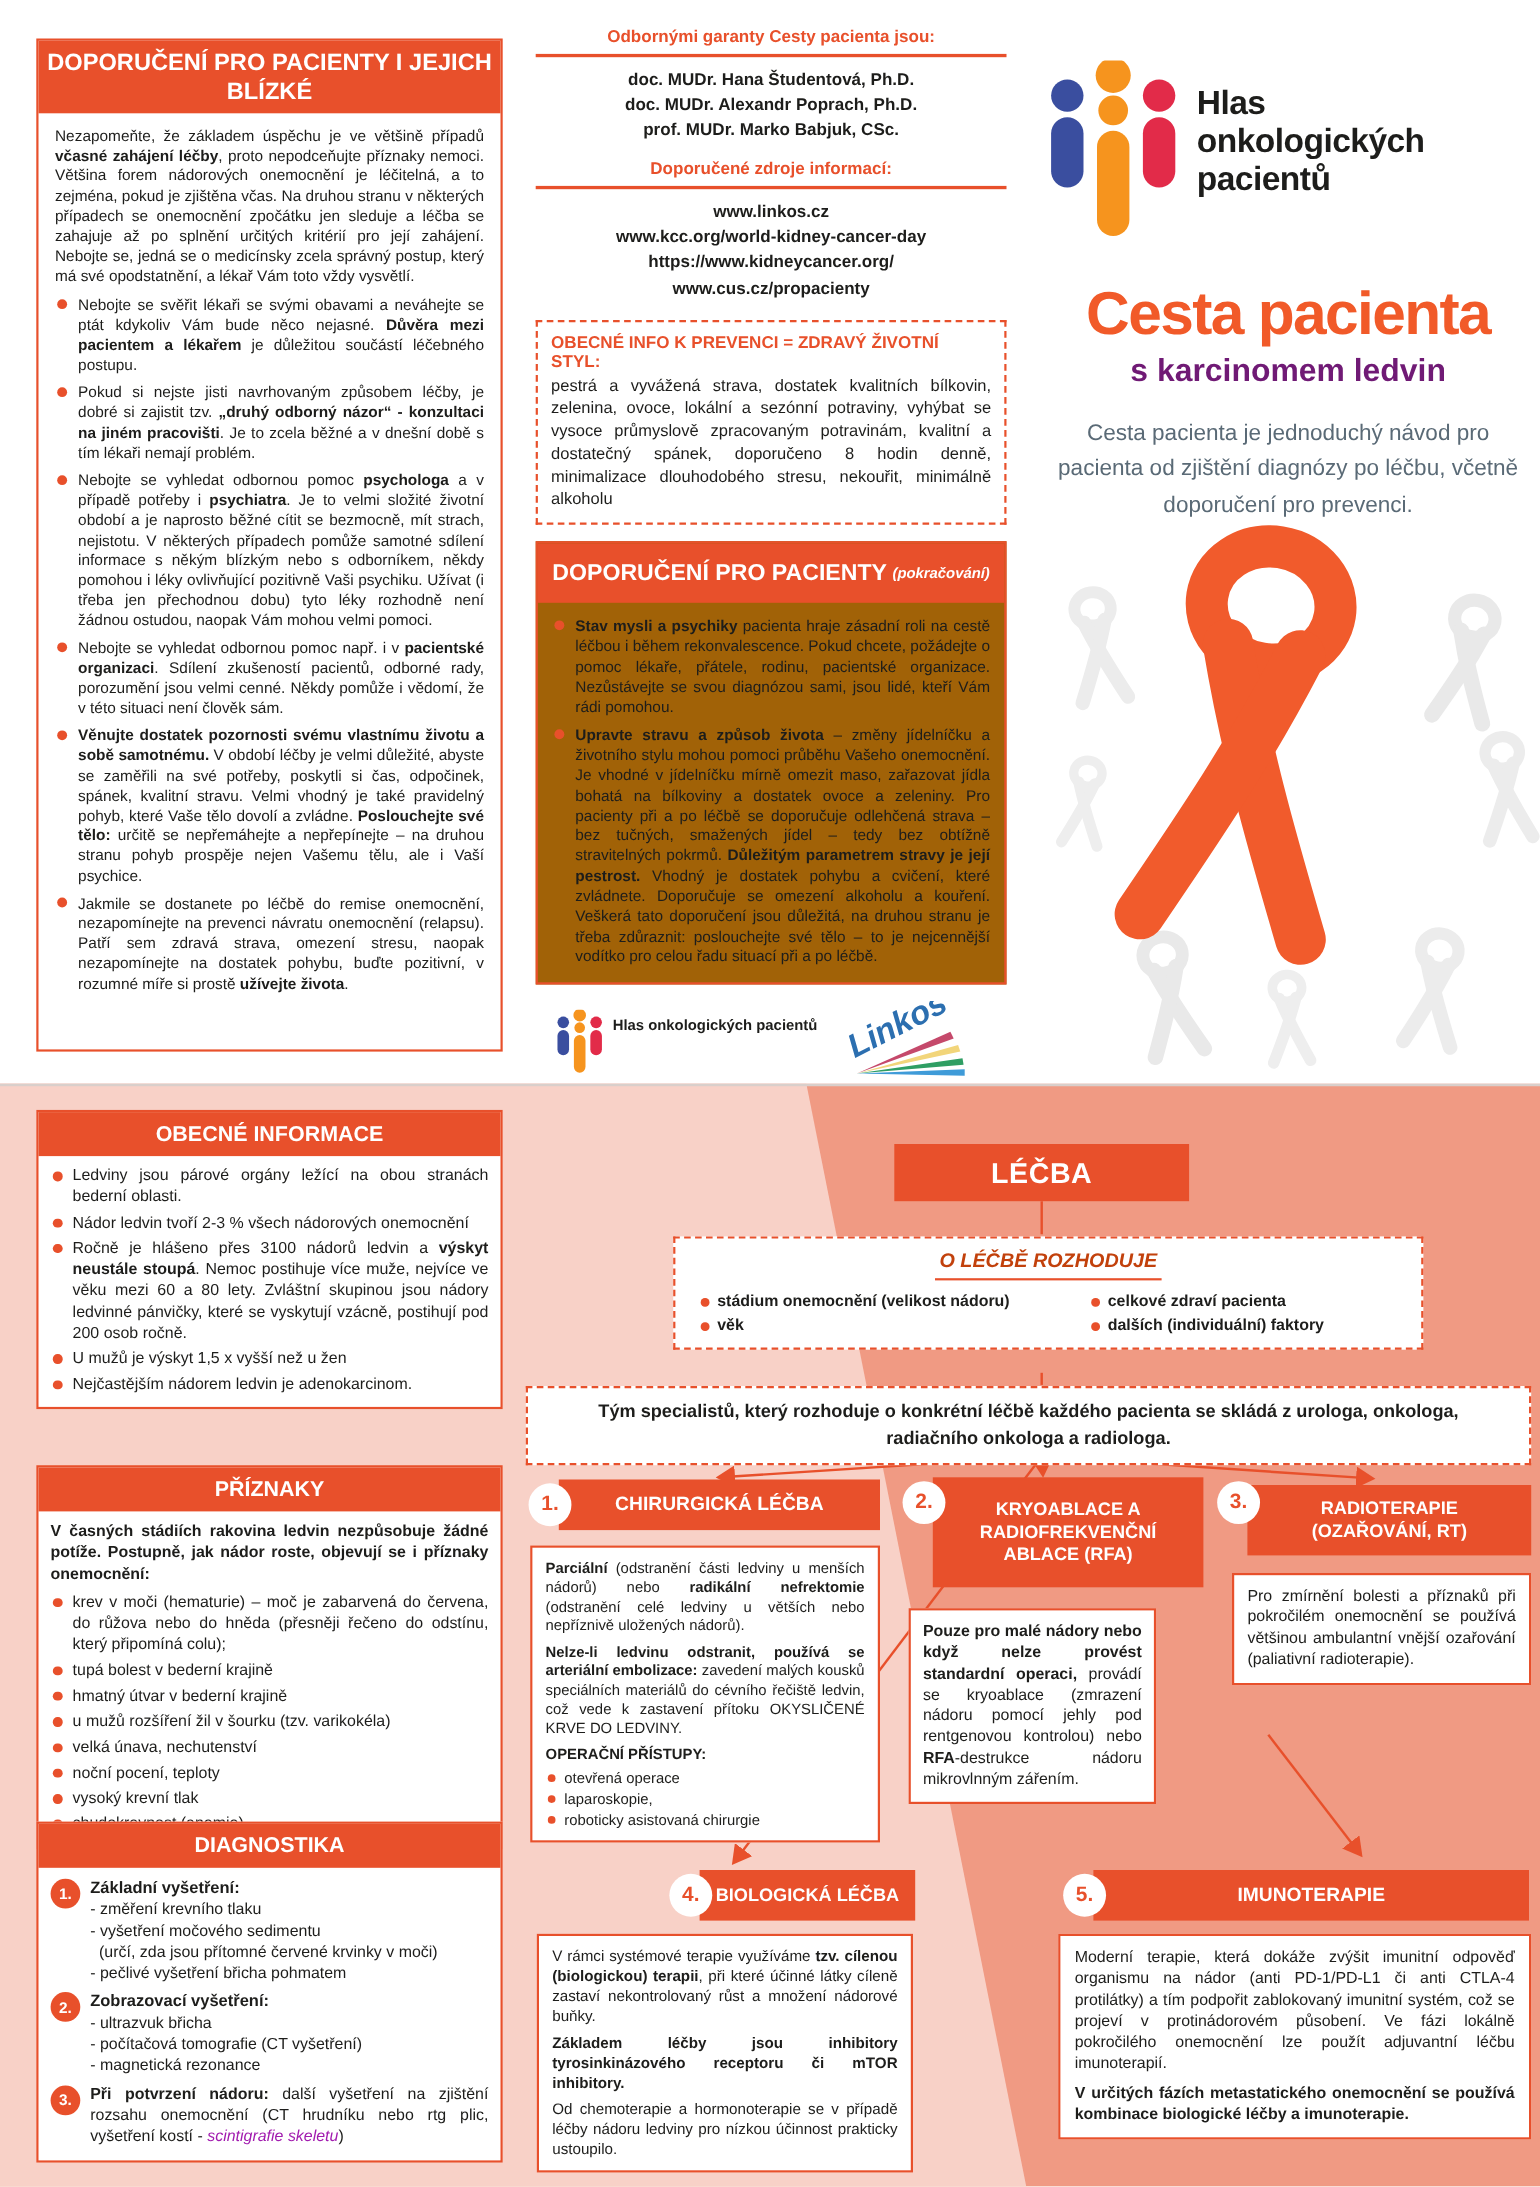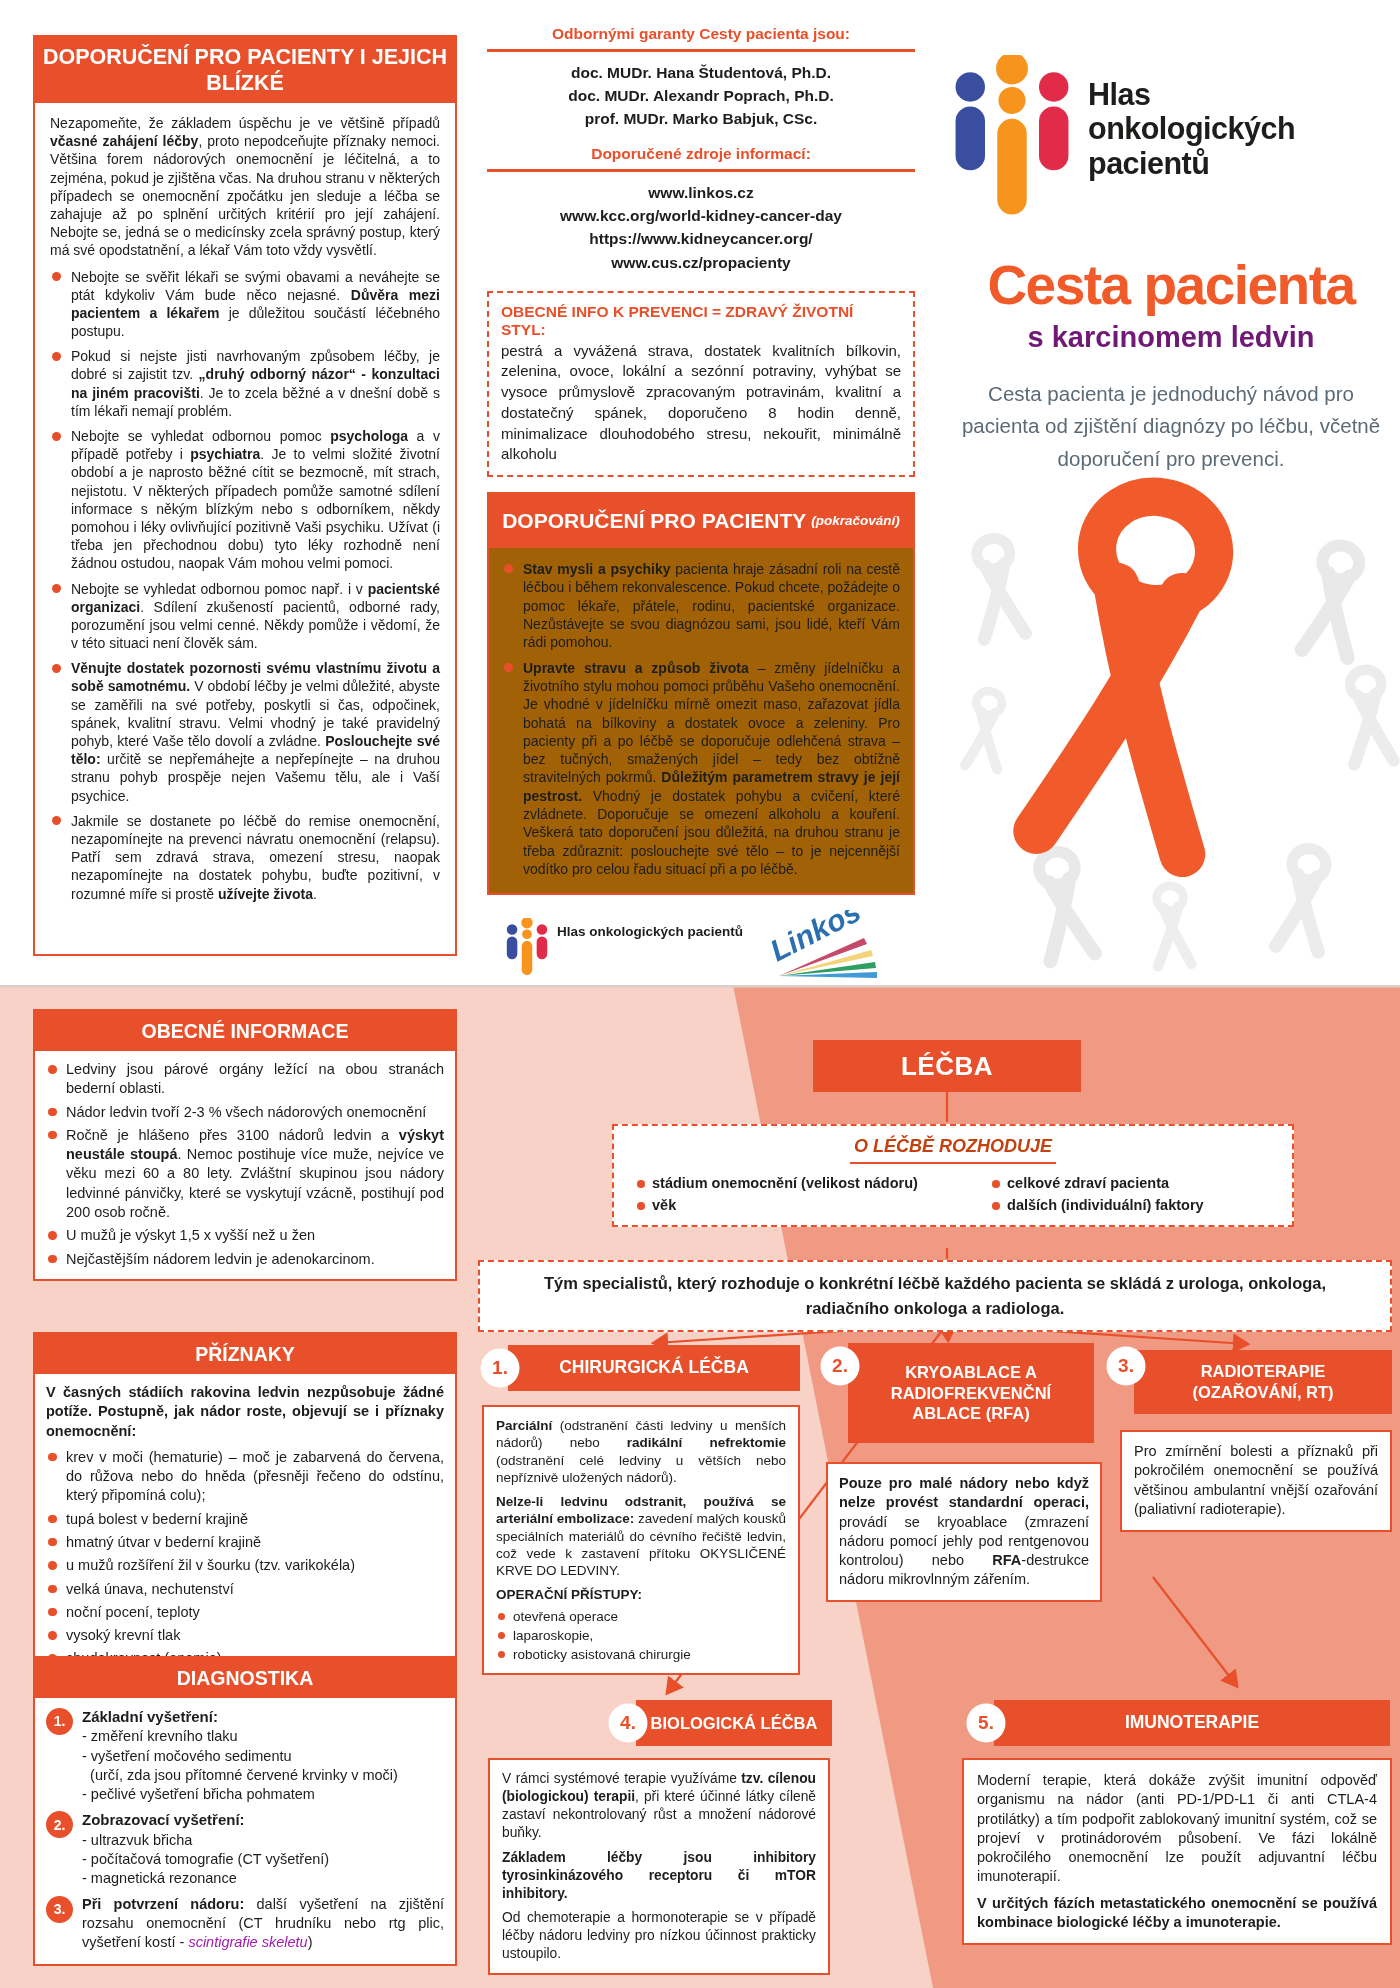--- a/index.html
+++ b/index.html
@@ -309,21 +309,21 @@
     <ul class="minidots">
         <li>otevřená operace</li>
         <li>laparoskopie,</li>
         <li>roboticky asistovaná chirurgie</li>
       </ul>
   </div>
   <div class="abs thead" style="left:508px;top:1345px;width:292px;height:46px;font-size:17.5px;">CHIRURGICKÁ LÉČBA</div>
 
   <div class="abs tnum" style="left:822px;top:1348px;">2.</div>
   <div class="abs thead" style="left:848px;top:1343px;width:246px;height:100px;font-size:16.5px;padding:4px 10px;">KRYOABLACE A RADIOFREKVENČNÍ ABLACE (RFA)</div>
-  <div class="abs tbody" style="left:826px;top:1462px;width:276px;padding:10px 11px;font-size:14.5px;line-height:1.33;">
+  <div class="abs tbody" style="left:826px;top:1462px;width:225px;padding:10px 11px;font-size:14.5px;line-height:1.33;">
     <p style="margin:0;"><b>Pouze pro malé nádory nebo když nelze provést standardní operaci,</b> provádí se kryoablace (zmrazení nádoru pomocí jehly pod rentgenovou kontrolou) nebo <b>RFA</b>-destrukce nádoru mikrovlnným zářením.</p>
   </div>
 
   <div class="abs tnum" style="left:1108px;top:1348px;">3.</div>
   <div class="abs thead" style="left:1134px;top:1350px;width:258px;height:64px;font-size:16.5px;padding:4px 10px;">RADIOTERAPIE (OZAŘOVÁNÍ, RT)</div>
   <div class="abs tbody" style="left:1120px;top:1430px;width:272px;padding:10px 12px;font-size:14.5px;line-height:1.34;">
     <p style="margin:0;">Pro zmírnění bolesti a příznaků při pokročilém onemocnění se používá většinou ambulantní vnější ozařování (paliativní radioterapie).</p>
   </div>
 
   <div class="abs tnum" style="left:610px;top:1705px;">4.</div>

